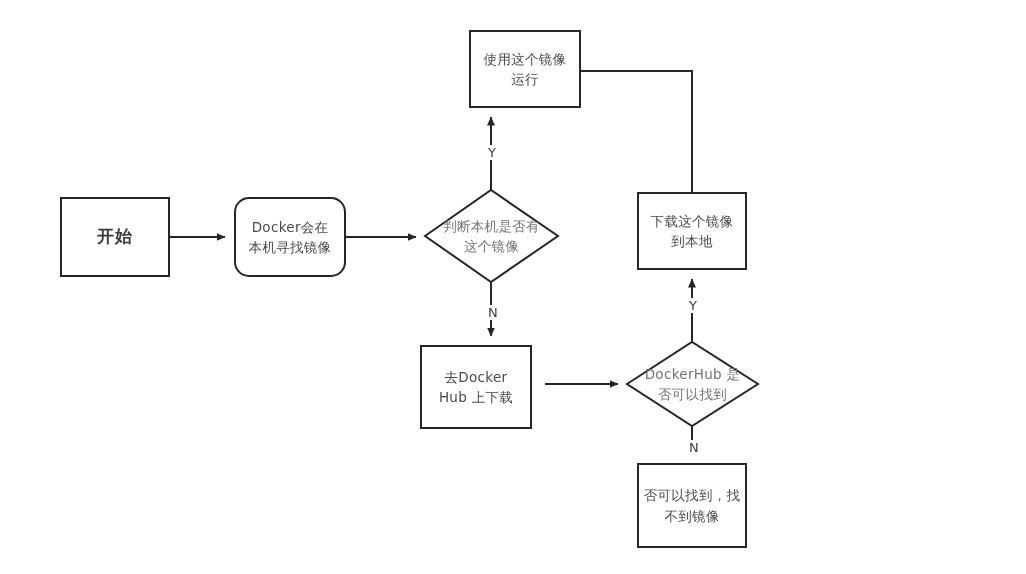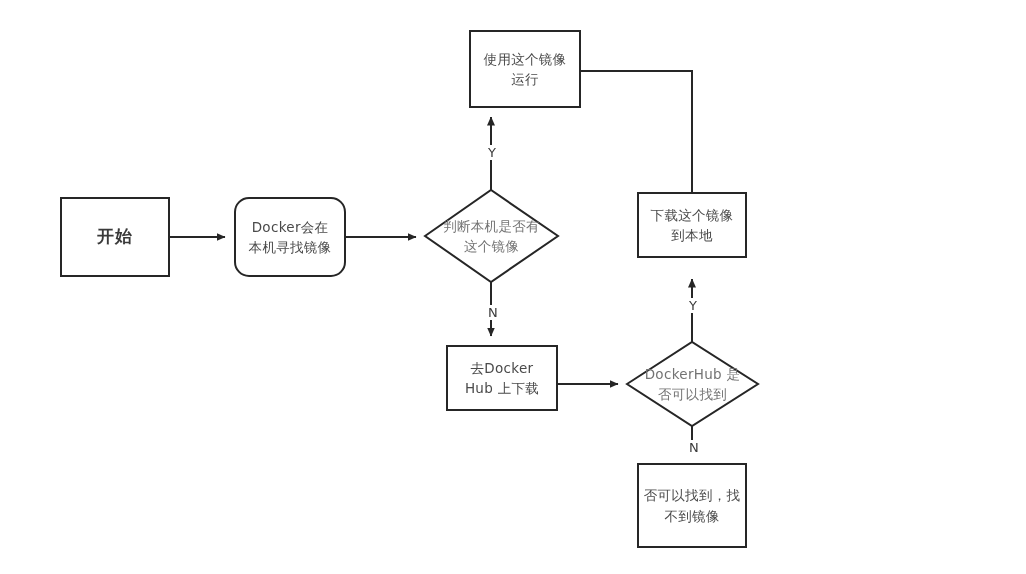--- a/index.html
+++ b/index.html
@@ -101,24 +101,24 @@
   </svg>
 
   <div class="node-box start-node" style="left:60px; top:197px; width:110px; height:80px;">开始</div>
 
   <div class="node-box" style="left:234px; top:197px; width:112px; height:80px;border-radius:15px;">Docker会在
 本机寻找镜像</div>
 
   <div class="node-box" style="left:433px; top:30px; width:112px; height:78px;margin-left:36px;">使用这个镜像
 运行</div>
 
-  <div class="node-box" style="left:446px; top:345px; width:112px; height:66px;">去Docker
+  <div class="node-box" style="left:420px; top:345px; width:112px; height:84px;">去Docker
 Hub 上下载</div>
 
-  <div class="node-box" style="left:637px; top:192px; width:110px; height:66px;">下载这个镜像
+  <div class="node-box" style="left:637px; top:192px; width:110px; height:78px;">下载这个镜像
 到本地</div>
 
   <div class="node-box" style="left:637px; top:463px; width:110px; height:85px;">否可以找到，找
 不到镜像</div>
 
   <div class="diamond-label" style="left:425px; top:190px; width:133px; height:92px;">判断本机是否有
 这个镜像</div>
 
   <div class="diamond-label" style="left:622px; top:342px; width:141px; height:84px;">DockerHub 是
 否可以找到</div>

